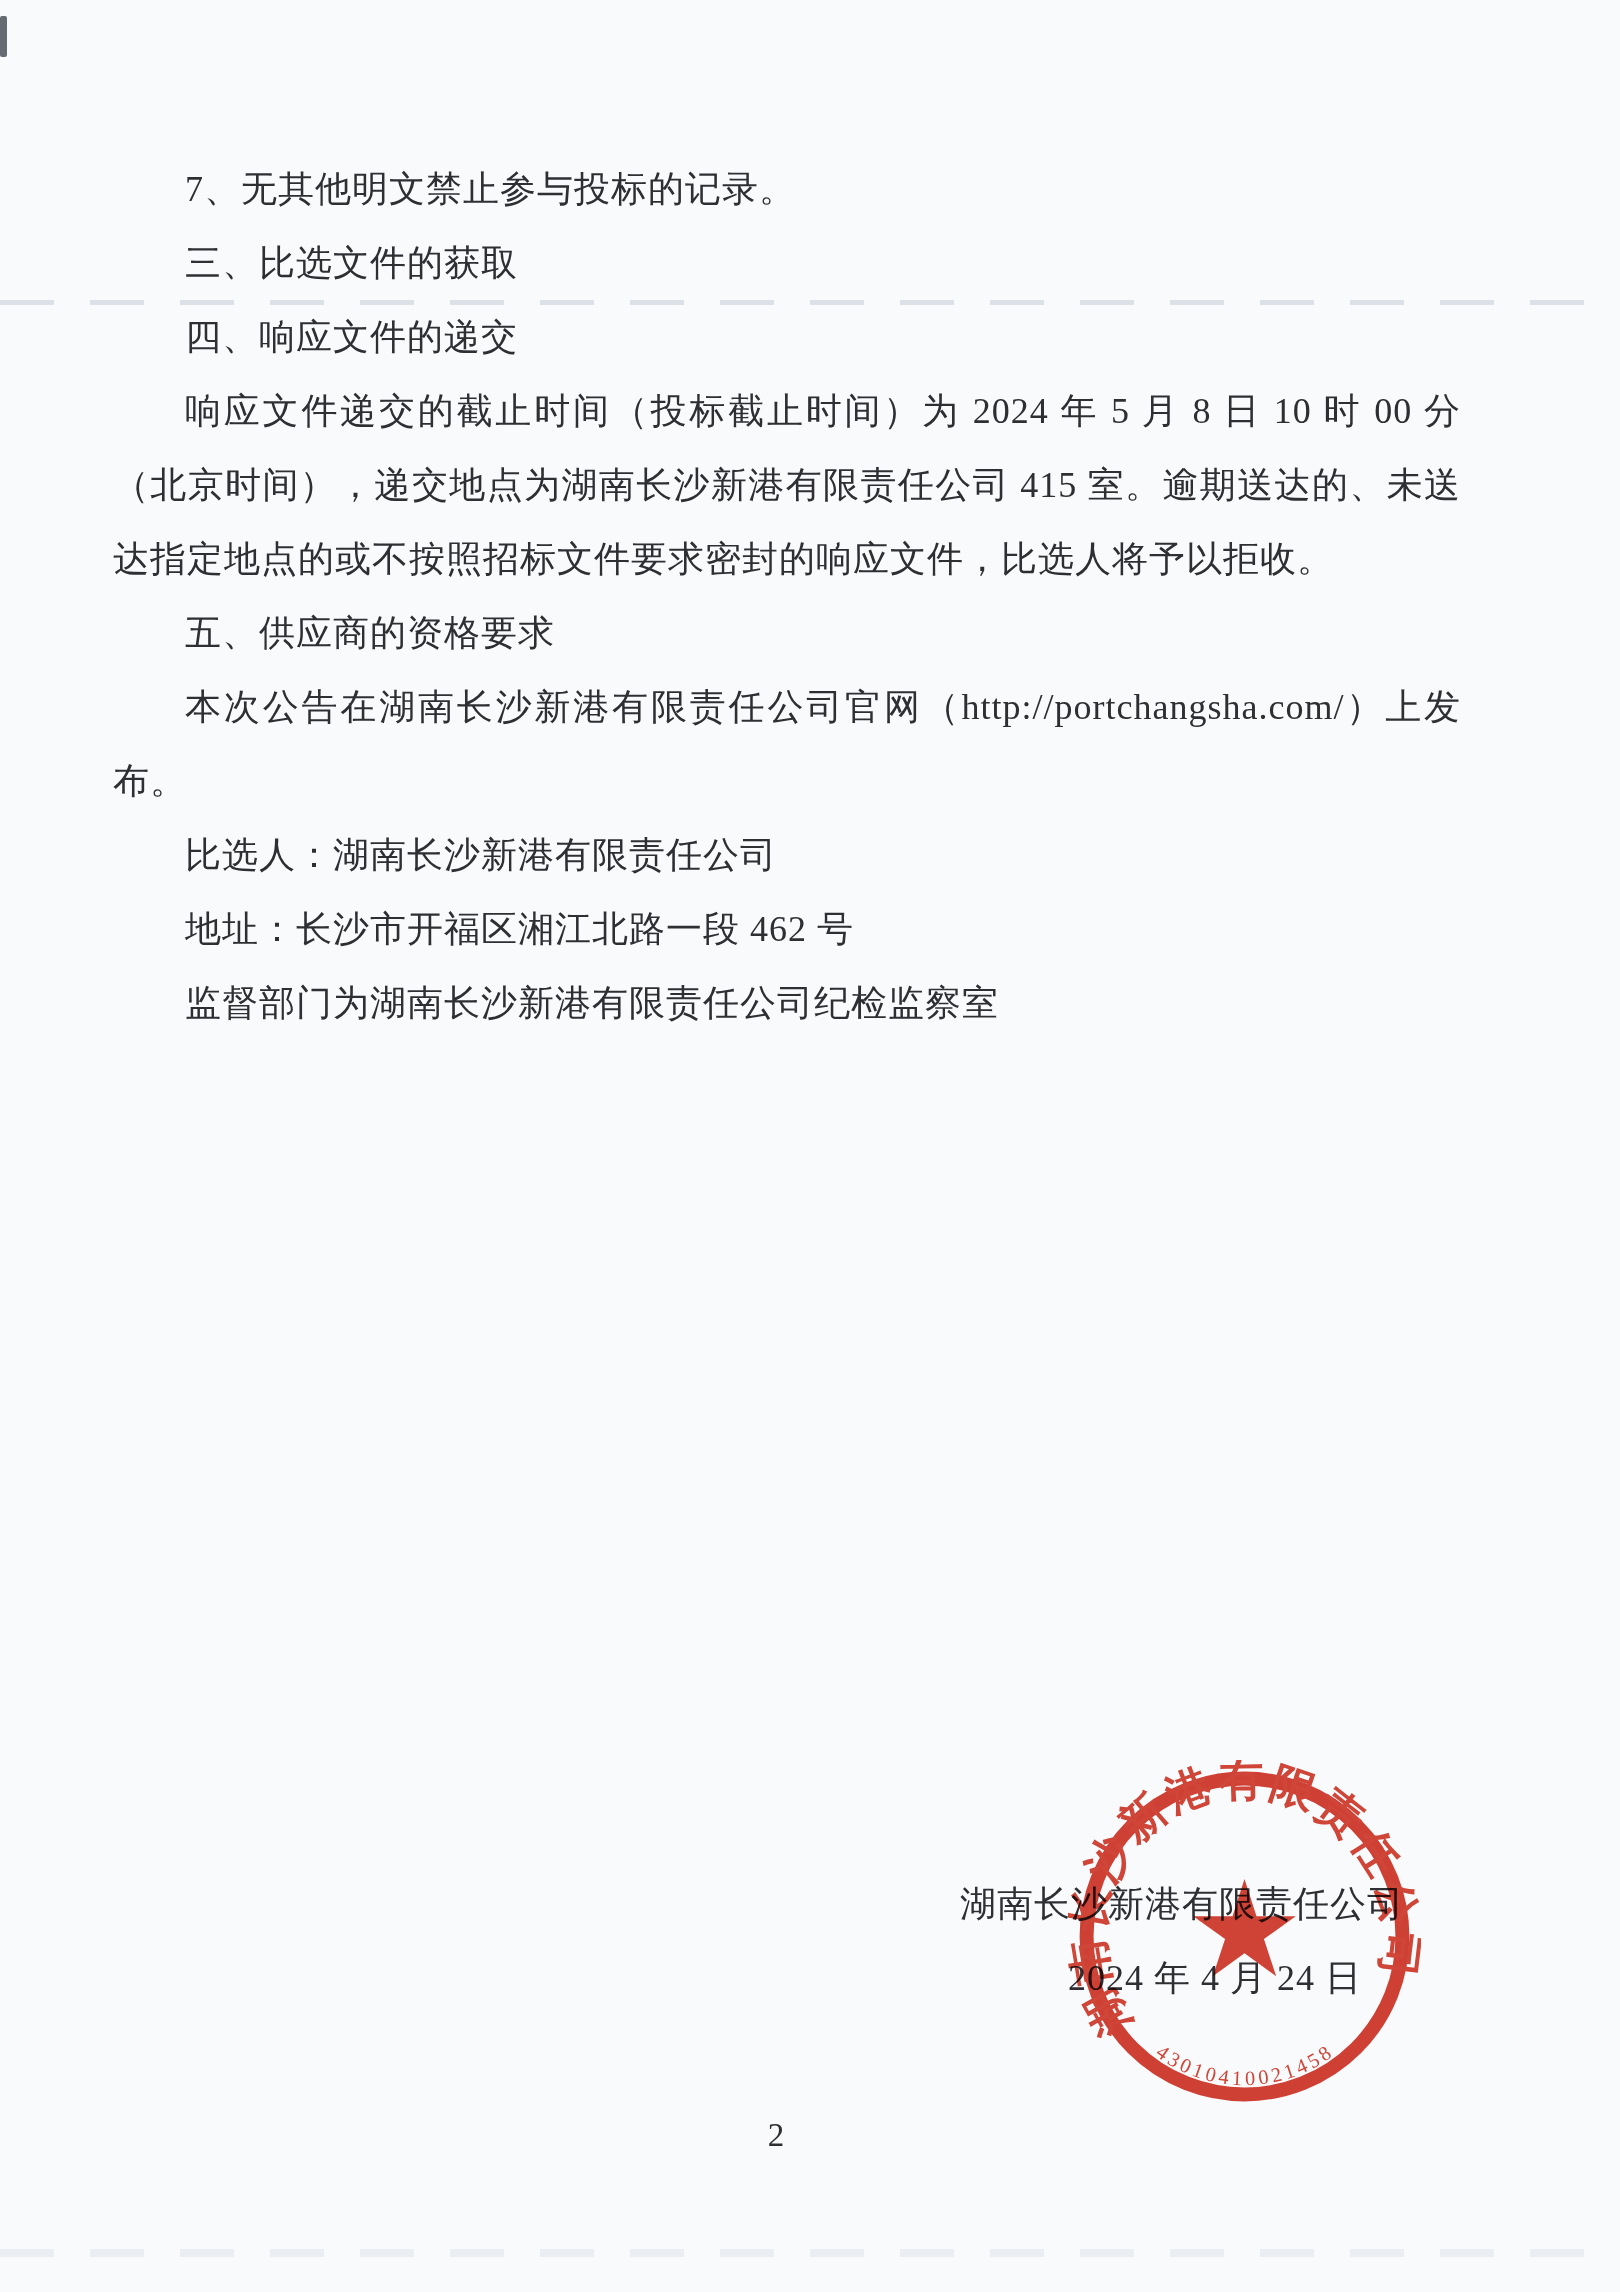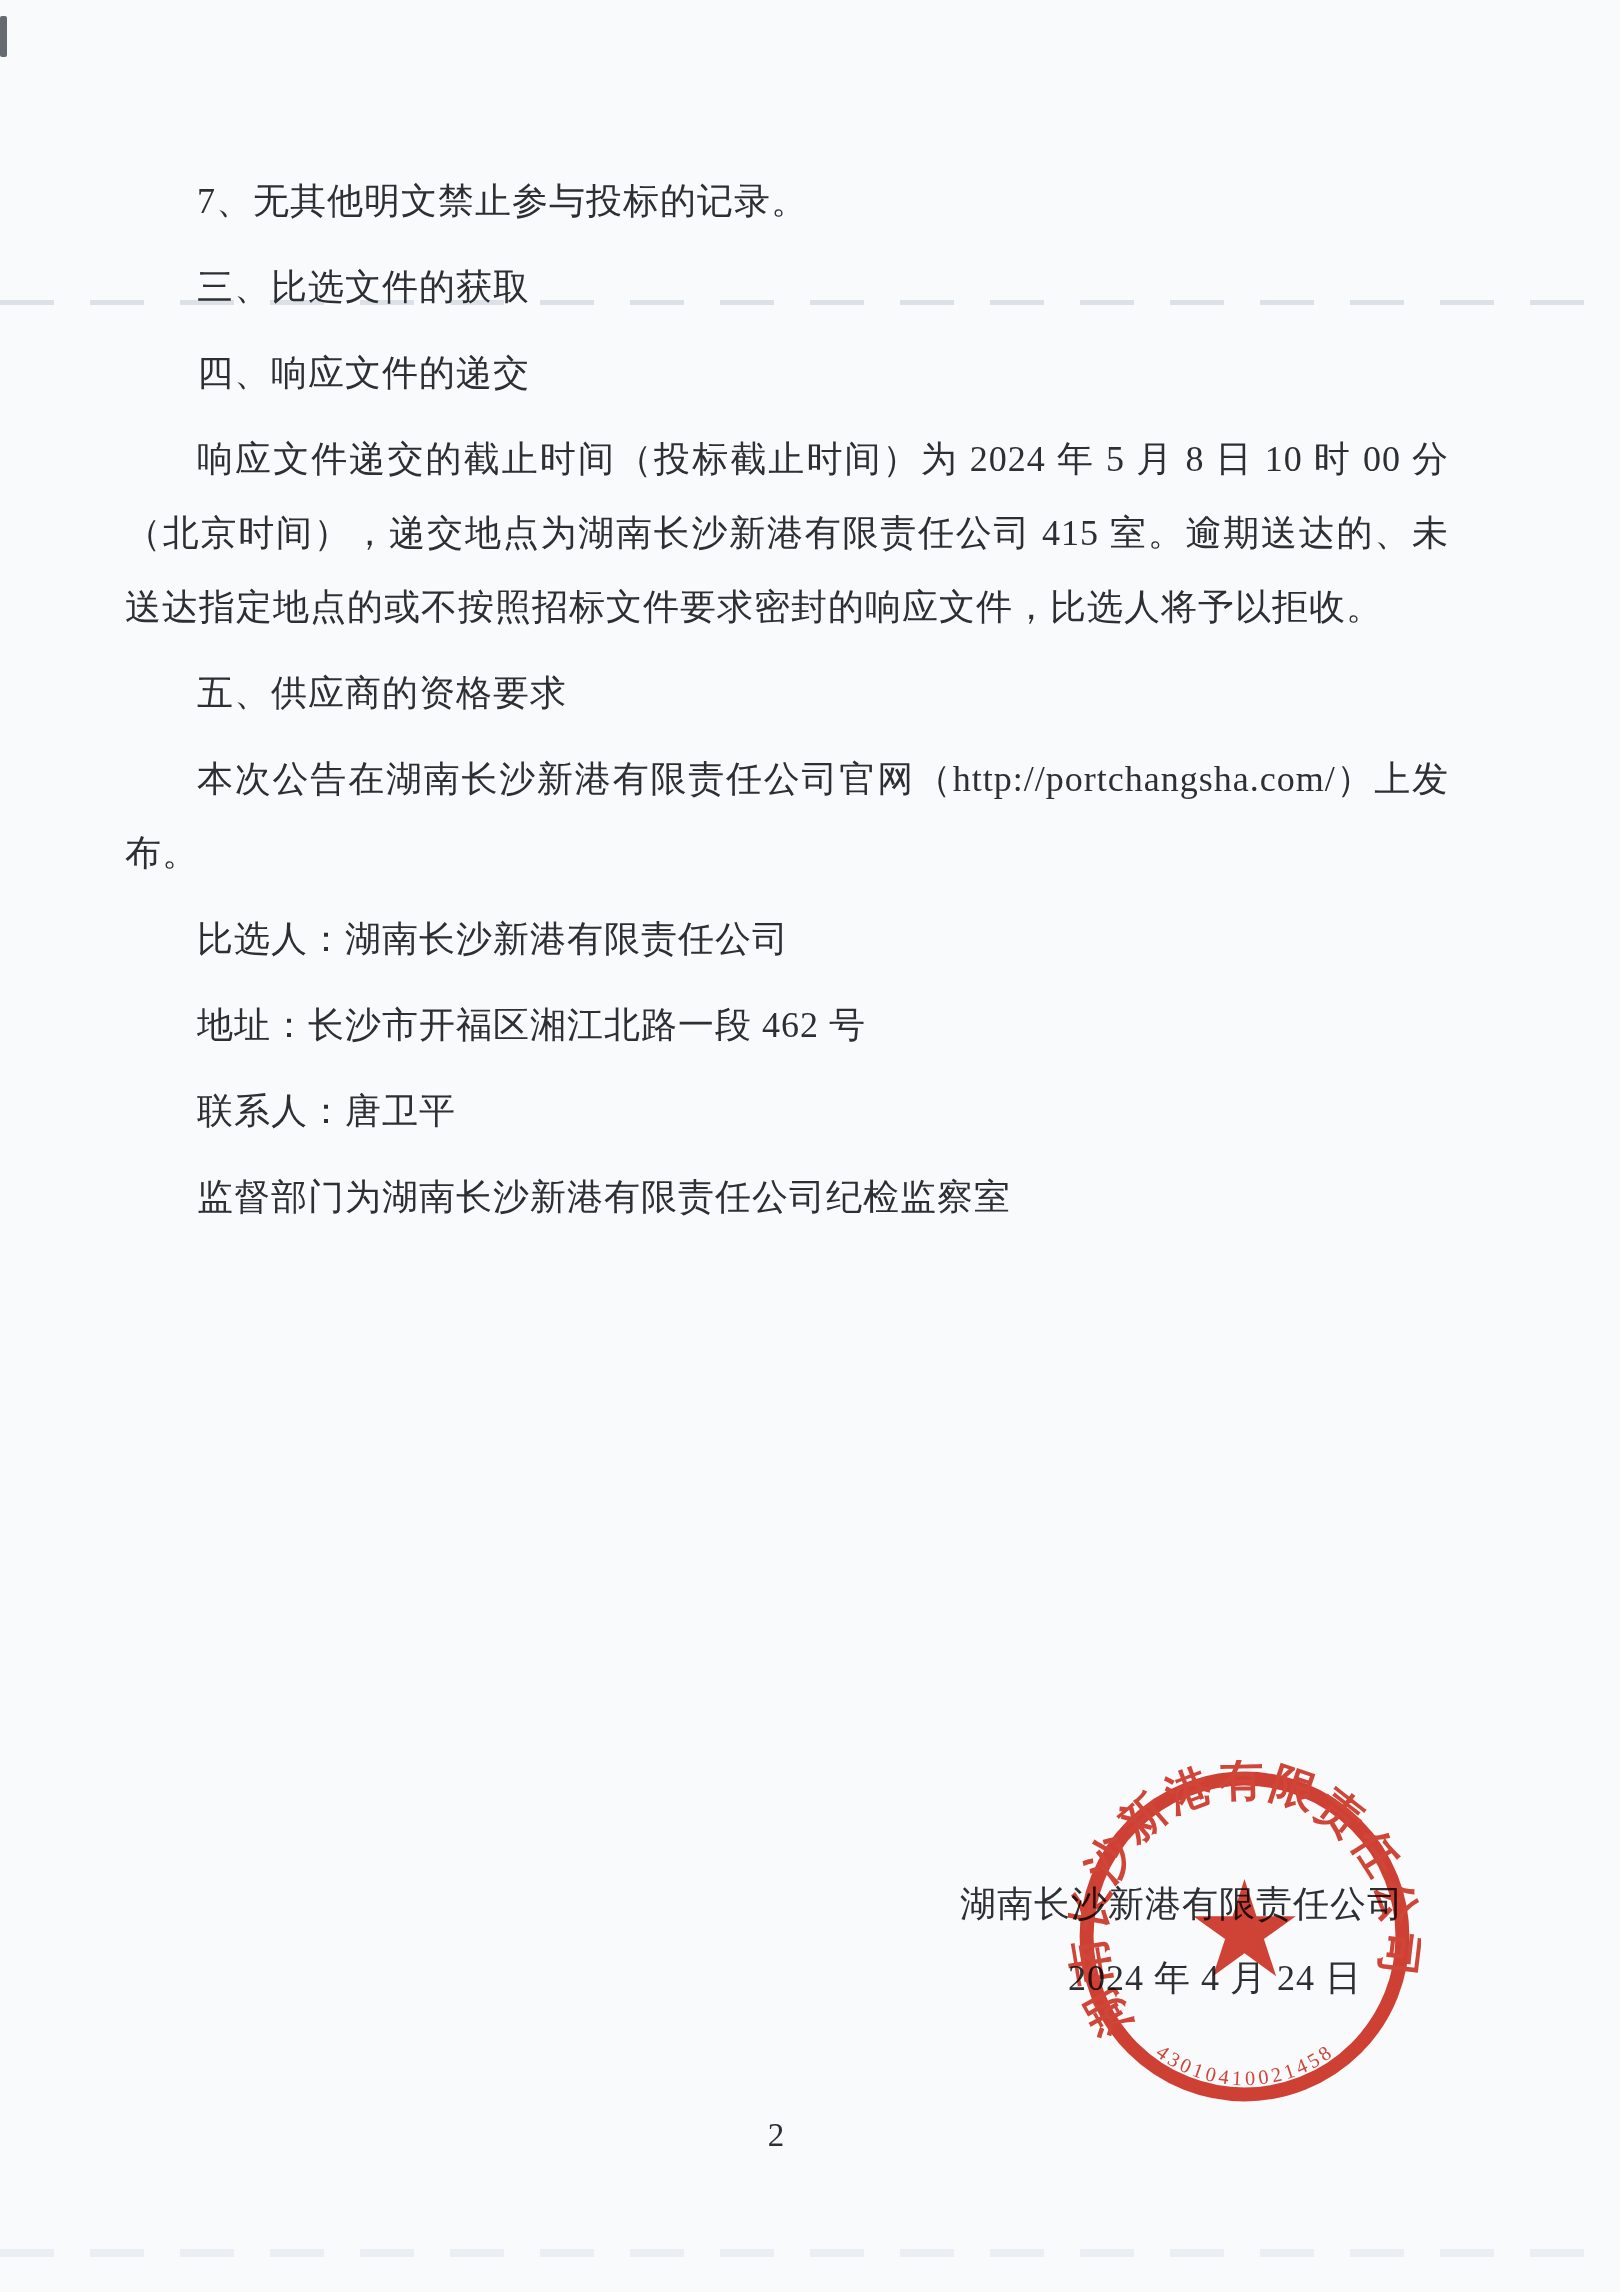--- a/index.html
+++ b/index.html
@@ -28,21 +28,21 @@
 
   
   .body-text {
     position: absolute;
     left: 113px; top: 152px; width: 1348px;
     font-size: 36px; line-height: 74px;
     letter-spacing: 1px;
     text-align: justify;
     text-justify: inter-ideograph;
   }
-  .body-text p { margin: 12px; text-indent: 2em; }
+  .body-text p { margin: 0; text-indent: 2em; }
 
   
   .signature {
     position: absolute; left: 0; right: 0; top: 1867px;
     font-size: 36px; line-height: 74px; letter-spacing: 1px;
     text-align: right;
   }
   .sig-company { padding-right: 216px; }
   .sig-date    { padding-right: 258px; }
 
@@ -75,21 +75,20 @@
 
   <main class="body-text">
     <p>7、无其他明文禁止参与投标的记录。</p>
     <p>三、比选文件的获取</p>
     <p>四、响应文件的递交</p>
     <p>响应文件递交的截止时间（投标截止时间）为 2024 年 5 月 8 日 10 时 00 分（北京时间），递交地点为湖南长沙新港有限责任公司 415 室。逾期送达的、未送达指定地点的或不按照招标文件要求密封的响应文件，比选人将予以拒收。</p>
     <p>五、供应商的资格要求</p>
     <p>本次公告在湖南长沙新港有限责任公司官网（http://portchangsha.com/）上发布。</p>
     <p>比选人：湖南长沙新港有限责任公司</p>
     <p>地址：长沙市开福区湘江北路一段 462 号</p>
-    <p>联系人：唐卫平</p>
     <p>监督部门为湖南长沙新港有限责任公司纪检监察室</p>
   </main>
 
   <div class="signature">
     <div class="sig-company">湖南长沙新港有限责任公司</div>
     <div class="sig-date">2024 年 4 月 24 日</div>
   </div>
 
   <svg class="seal" viewBox="-190 -190 380 380" xmlns="http://www.w3.org/2000/svg">
     <defs>

